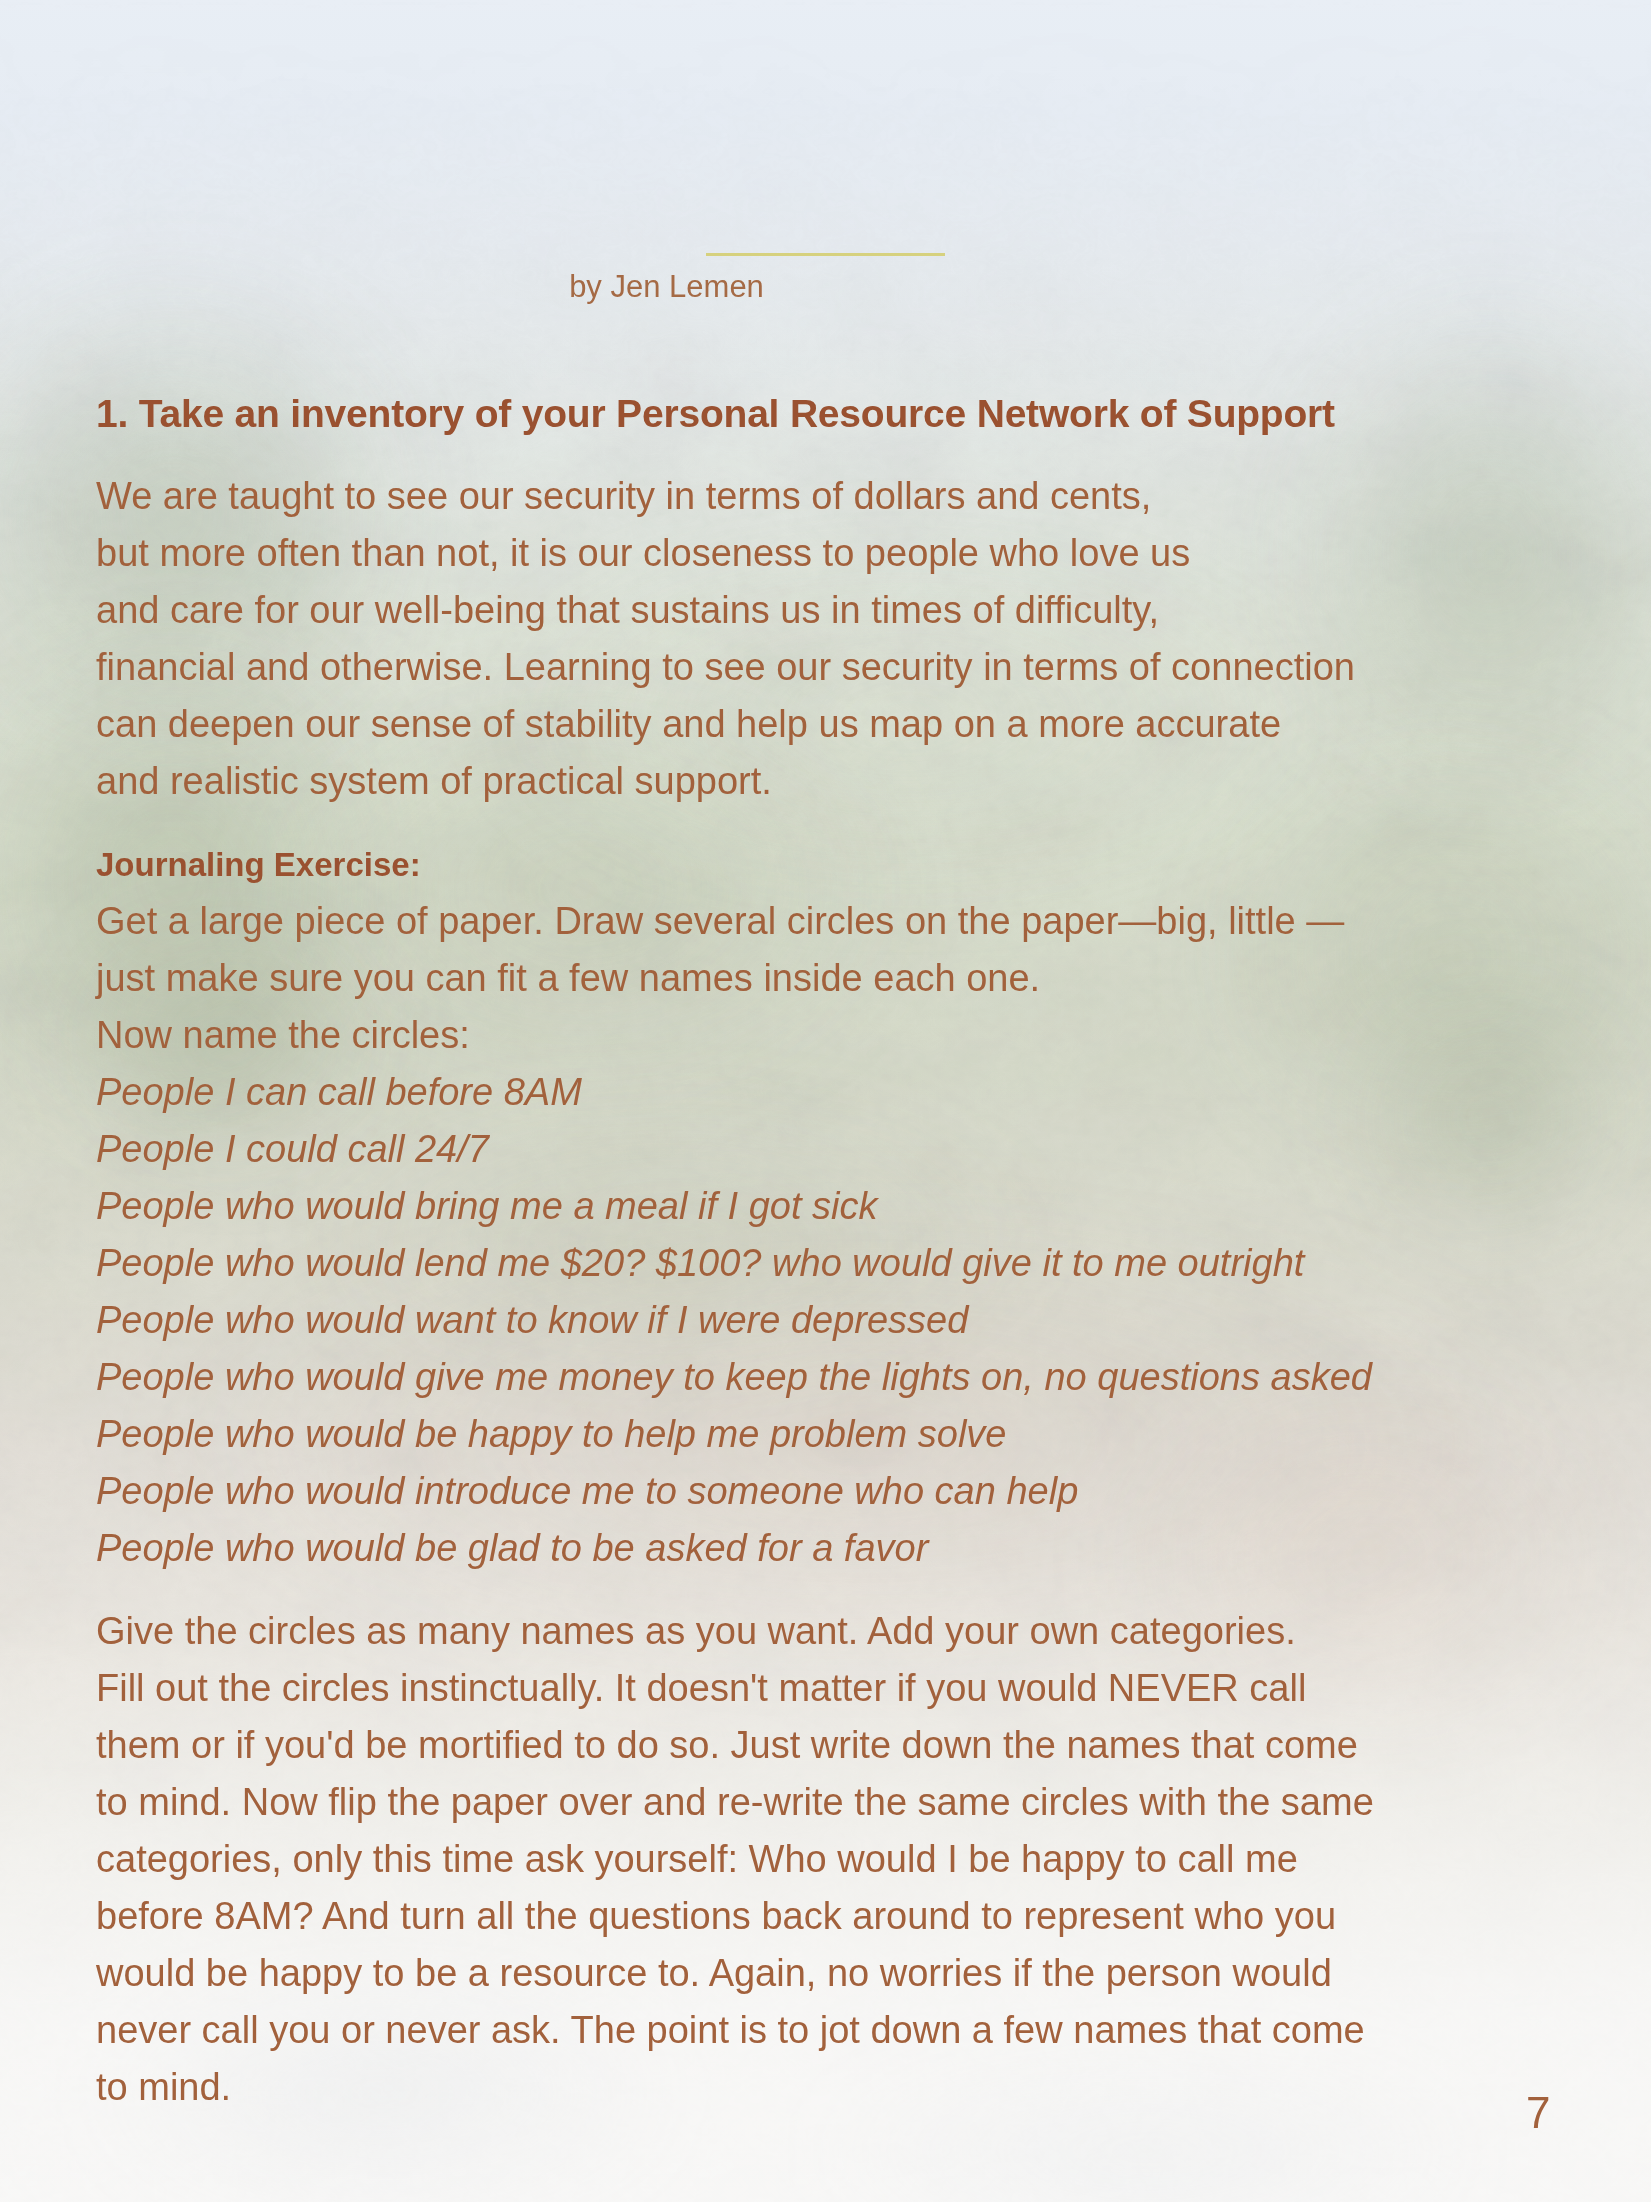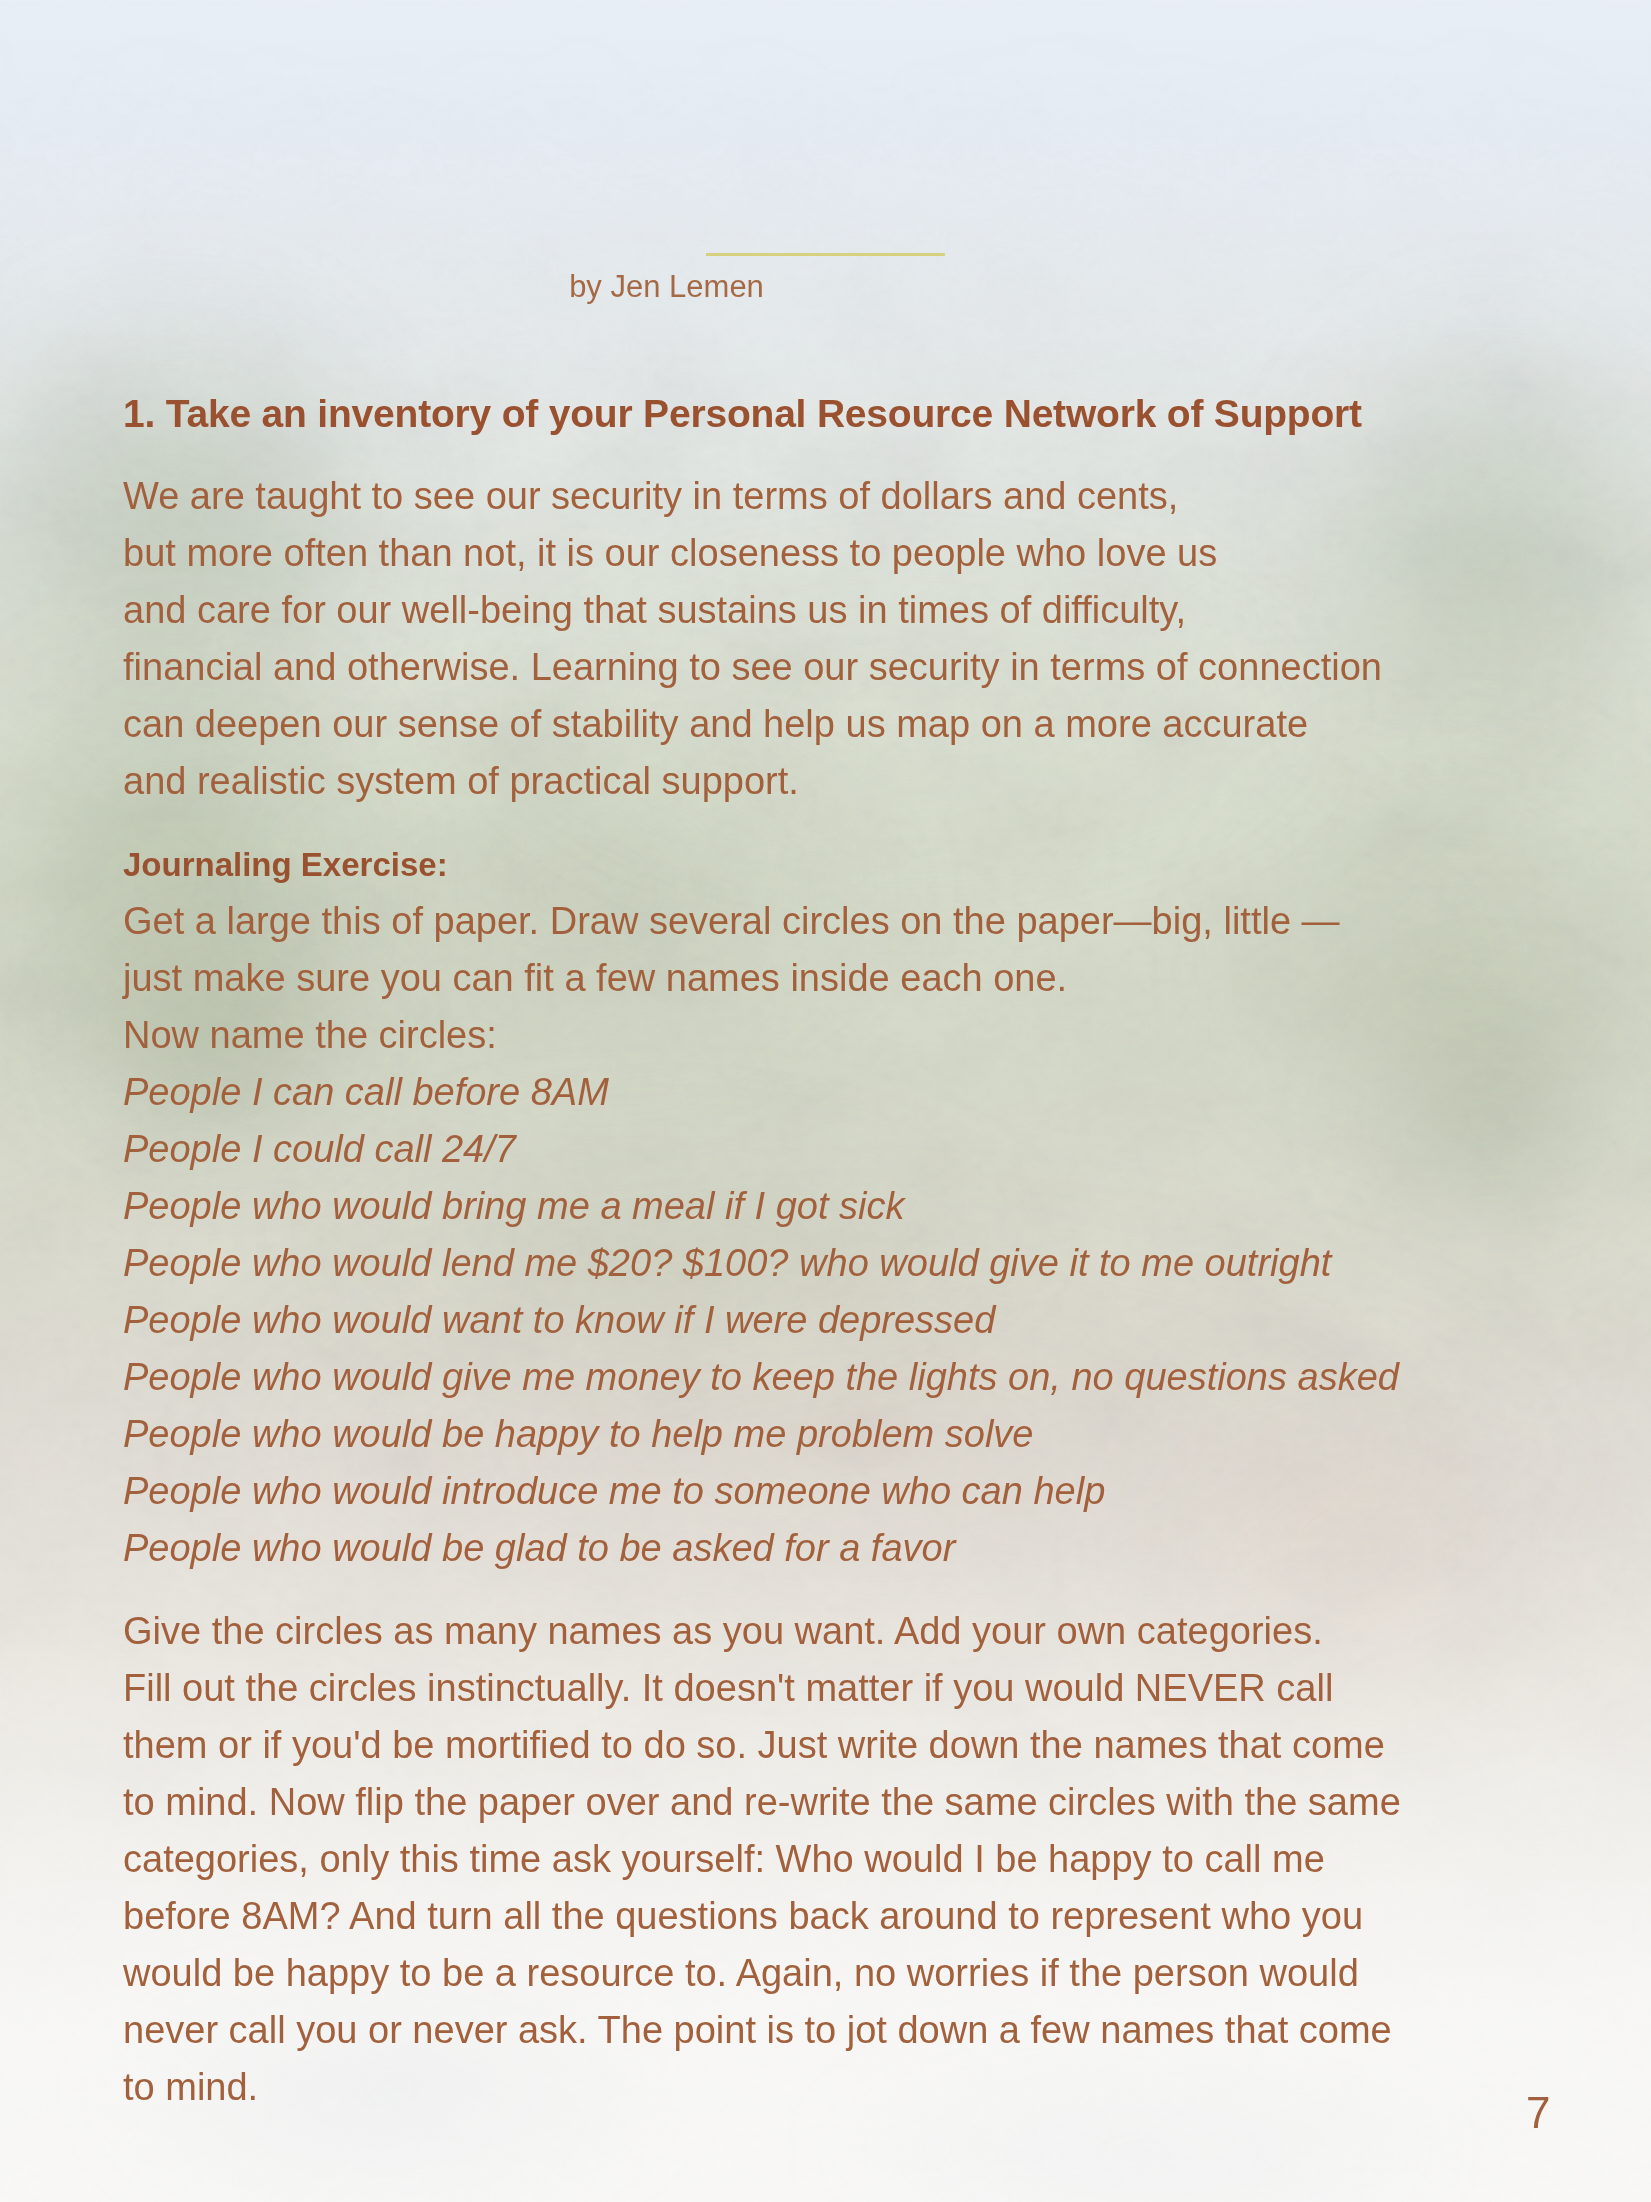--- a/index.html
+++ b/index.html
@@ -40,21 +40,21 @@
   .content { position:absolute; inset:0; }
   .title {
     position:absolute; top:88px; left:0; width:1652px; margin:0;
     text-align:center; font-weight:400; font-size:57px; line-height:84px;
     color:var(--title-brown); letter-spacing:0;
   }
   .divider { position:absolute; top:253px; left:706px; width:239px; height:2.9px;
     background:var(--divider-yellow); }
   .byline { position:absolute; top:268px; left:0; width:1333px; text-align:center;
     font-size:31px; line-height:38px; color:var(--byline-brown); }
-  .body { position:absolute; top:385px; left:123px; width:1491px; color:var(--body-brown); }
+  .body { position:absolute; top:385px; left:96px; width:1491px; color:var(--body-brown); }
   .body .line { font-size:38px; line-height:57px; white-space:nowrap; }
   .body h2.line { margin:0; font-size:39px; font-weight:700; color:var(--heading-brown); letter-spacing:-0.2px; }
   .body .line.bold { font-weight:700; color:var(--heading-brown); font-size:33px; }
   .body .line.italic { font-style:italic; }
   .para { margin-top:26px; }
   .lines { display:contents; }
   .page-number { position:absolute; top:2084px; left:1526px; font-size:44px;
     line-height:57px; color:var(--body-brown); }
 </style>
 </head>
@@ -106,21 +106,21 @@
     <div class="body">
 
       <h2 class="line">1. Take an inventory of your Personal Resource Network of Support</h2>
 
       <div class="para">
         <div class="lines"><div class="line">We are taught to see our security in terms of dollars and cents,</div><div class="line">but more often than not, it is our closeness to people who love us</div><div class="line">and care for our well-being that sustains us in times of difficulty,</div><div class="line">financial and otherwise. Learning to see our security in terms of connection</div><div class="line">can deepen our sense of stability and help us map on a more accurate</div><div class="line">and realistic system of practical support.</div></div>
       </div>
 
       <div class="para">
         <div class="line bold">Journaling Exercise:</div>
-        <div class="lines"><div class="line">Get a large this of paper. Draw several circles on the paper—big, little —</div><div class="line">just make sure you can fit a few names inside each one.</div><div class="line">Now name the circles:</div></div>
+        <div class="lines"><div class="line">Get a large piece of paper. Draw several circles on the paper—big, little —</div><div class="line">just make sure you can fit a few names inside each one.</div><div class="line">Now name the circles:</div></div>
         <div class="lines"><div class="line italic">People I can call before 8AM</div><div class="line italic">People I could call 24/7</div><div class="line italic">People who would bring me a meal if I got sick</div><div class="line italic">People who would lend me $20? $100? who would give it to me outright</div><div class="line italic">People who would want to know if I were depressed</div><div class="line italic">People who would give me money to keep the lights on, no questions asked</div><div class="line italic">People who would be happy to help me problem solve</div><div class="line italic">People who would introduce me to someone who can help</div><div class="line italic">People who would be glad to be asked for a favor</div></div>
       </div>
 
       <div class="para">
         <div class="lines"><div class="line">Give the circles as many names as you want. Add your own categories.</div><div class="line">Fill out the circles instinctually. It doesn't matter if you would NEVER call</div><div class="line">them or if you'd be mortified to do so. Just write down the names that come</div><div class="line">to mind. Now flip the paper over and re-write the same circles with the same</div><div class="line">categories, only this time ask yourself: Who would I be happy to call me</div><div class="line">before 8AM? And turn all the questions back around to represent who you</div><div class="line">would be happy to be a resource to. Again, no worries if the person would</div><div class="line">never call you or never ask. The point is to jot down a few names that come</div><div class="line">to mind.</div></div>
       </div>
 
     </div>
 
     <div class="page-number">7</div>

